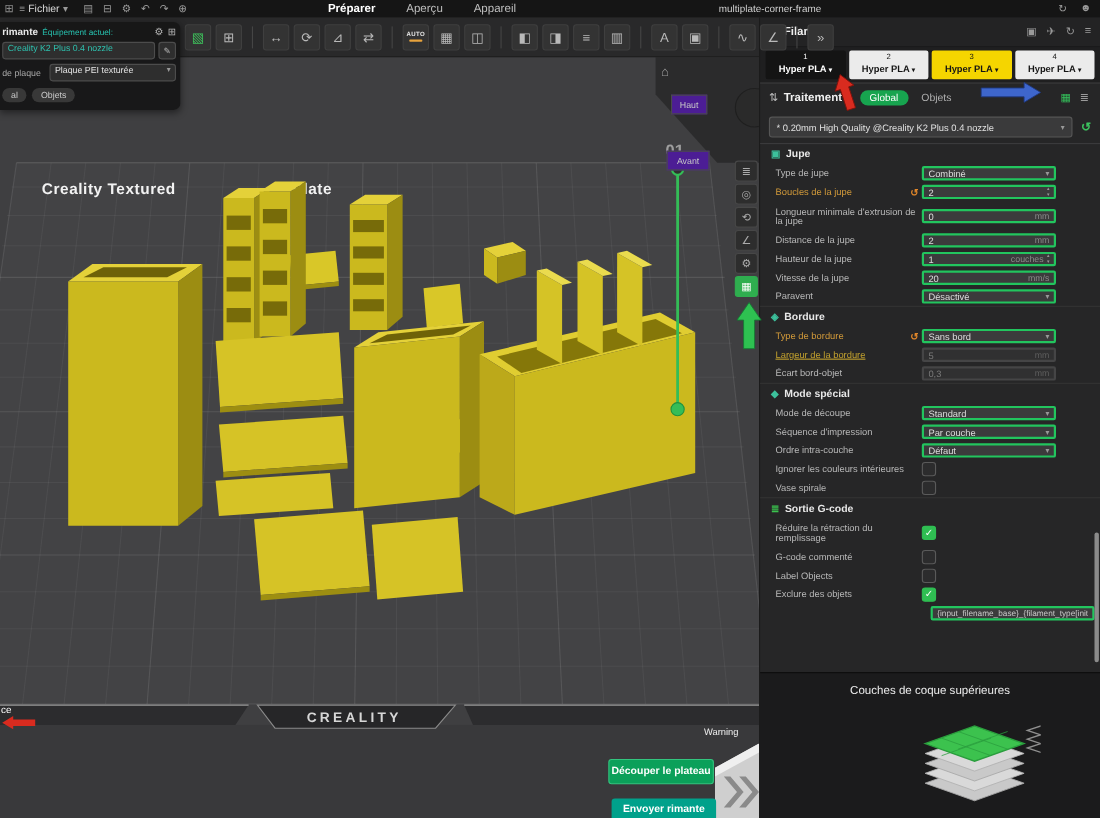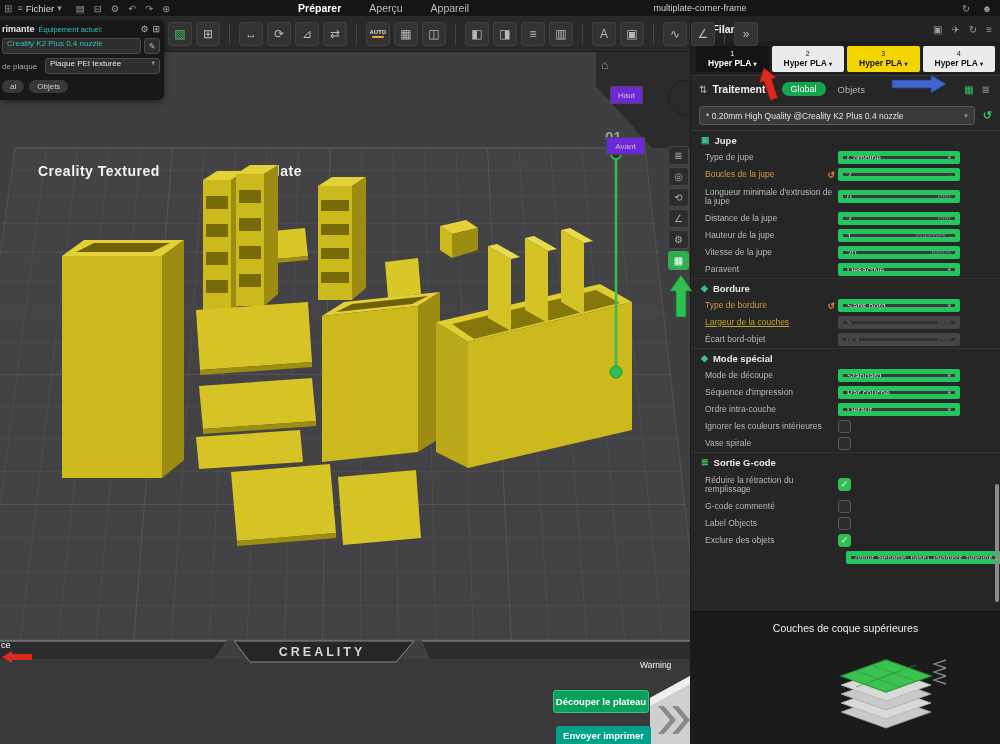--- a/index.html
+++ b/index.html
@@ -40,21 +40,21 @@
   .pp-select .vw{color:#e4e4e4;}
   .pp-select .c{color:#999;font-size:7px;}
   .pp-editbtn{width:16px;height:16px;background:#2e2e2e;border:1px solid #4c4c4c;border-radius:3px;color:#bbb;font-size:8px;display:flex;align-items:center;justify-content:center;box-sizing:border-box;}
   .pp-plabel{color:#a8a8a8;font-size:8px;width:40px;}
   .pp-tabs{display:flex;gap:5px;margin-top:6px;}
   .pp-pill{background:#383838;border-radius:8px;padding:2px 8px;font-size:8px;color:#ccc;}
 
   
   #scene{position:absolute;left:0;top:0;z-index:1;}
   #viewcube-home{position:absolute;left:601px;top:58px;color:#9b9b9b;font-size:12px;z-index:5;}
-  .vc-label{position:absolute;background:#6d28d9;border:1px solid #4a4a4a;color:#c7c7c7;font-size:8px;display:flex;align-items:center;justify-content:center;z-index:5;box-sizing:border-box;}
+  .vc-label{position:absolute;background:#4c1d95;border:1px solid #4a4a4a;color:#c7c7c7;font-size:8px;display:flex;align-items:center;justify-content:center;z-index:5;box-sizing:border-box;}
   #vc-top{left:610px;top:86px;width:33px;height:18px;}
   #vc-front{left:606px;top:105px;width:39px;height:18px;margin-top:32px;}
   #nav-ball{position:absolute;left:668px;top:80px;width:34px;height:34px;border-radius:50%;background:#2a2a2a;border:1px solid #1f1f1f;z-index:4;}
   #right-strip{position:absolute;left:668px;top:146px;display:flex;flex-direction:column;gap:2px;z-index:5;}
   .rbtn{width:21px;height:19px;background:#2d2d2d;border:1px solid #474747;border-radius:3px;color:#ababab;font-size:10px;display:flex;align-items:center;justify-content:center;box-sizing:border-box;}
   .rbtn.green{background:#2fae4f;border-color:#2fae4f;color:#fff;}
 
   #slice-btn{position:absolute;left:553px;top:690px;width:96px;height:23px;background:#0ba05a;border:1px solid #33c57f;border-radius:3px;color:#fff;font-size:9.5px;font-weight:bold;display:flex;align-items:center;justify-content:center;z-index:10;box-sizing:border-box;}
   #print-btn{position:absolute;left:556px;top:726px;width:95px;height:18px;background:#00a18b;border-radius:3px 3px 0 0;color:#fff;font-size:9.5px;font-weight:bold;display:flex;align-items:center;justify-content:center;z-index:10;}
   #chevron-decor{position:absolute;left:650px;top:676px;z-index:9;}
@@ -89,21 +89,21 @@
   .sheader{display:flex;align-items:center;height:18px;padding:0 10px;gap:5px;font-size:9.5px;font-weight:bold;color:#e8e8e8;border-top:1px solid #333;}
   .sheader.first{border-top:none;}
   .sic{font-size:9px;}
   .srow{display:flex;align-items:center;padding:0 40px 0 14px;height:17px;}
   .srow.tall{height:27px;}
   .slabel{flex:1;font-size:8.5px;color:#b8b8b8;line-height:9px;padding-right:4px;}
   .slabel.mod{color:#d29a3a;}
   .slabel.link{color:#c2a12e;text-decoration:underline;}
   .reset{color:#e0862a;font-size:9px;margin-right:3px;font-weight:bold;}
   .ctl{width:122px;display:flex;align-items:center;}
-  .field{flex:1;height:13px;background:#3b3b3c;border:5px solid #22c55e;border-radius:2px;display:flex;align-items:center;padding:0 4px;font-size:8.5px;color:#ddd;box-sizing:border-box;overflow:hidden;}
+  .field{flex:1;height:13px;background:#3b3b3c;border:2px solid #22c55e;border-radius:2px;display:flex;align-items:center;padding:0 4px;font-size:8.5px;color:#ddd;box-sizing:border-box;overflow:hidden;}
   .field .fval{flex:1;white-space:nowrap;overflow:hidden;}
   .field .caret{color:#999;font-size:7px;}
   .field .unit{color:#8a8a8a;font-size:8px;margin-left:4px;}
   .field.disabled{background:#303031;border-color:#454546;}
   .field.disabled .fval{color:#7a7a7a;}
   .field.disabled .unit{color:#5f5f5f;}
   .spin{display:flex;flex-direction:column;line-height:4.5px;font-size:4.5px;color:#999;margin-left:3px;}
   .checkbox{width:13px;height:13px;border-radius:3px;background:#2c2c2d;border:1px solid #5a5a5a;display:flex;align-items:center;justify-content:center;box-sizing:border-box;}
   .checkbox.checked{background:#2fbe52;border-color:#2fbe52;}
   .tick{color:#fff;font-size:9px;line-height:9px;}
@@ -287,21 +287,21 @@
     </div>
 
   <svg id="chevron-decor" width="40" height="68">
     <polygon points="0,22 40,0 40,68 0,68" fill="#cfcfcf"></polygon>
     <polygon points="0,22 40,0 40,8 0,30" fill="#efefef"></polygon>
     <polygon points="8,30 14,30 26,44 14,58 8,58 20,44" fill="#8a8a8a"></polygon>
     <polygon points="22,30 28,30 40,44 28,58 22,58 34,44" fill="#8a8a8a"></polygon>
   </svg>
 
   <div id="slice-btn">Découper le plateau</div>
-  <div id="print-btn">Envoyer imprimer</div>
+  <div id="print-btn">Envoyer rimante</div>
 
   <div id="menubar">
     <span id="app-icon">⊞</span>
     <div id="file-menu">
       <span class="g">≡</span>
       <span>Fichier</span>
       <span class="g">▾</span>
     </div>
     <div id="menu-left-icons">
         <span class="mi">▤</span>
@@ -515,21 +515,21 @@
           <span class="slabel mod">Type de bordure</span>
           <span class="reset">↺</span>
           <div class="ctl">
             <div class="field sel">
               <span class="fval">Sans bord</span>
               <span class="caret">▾</span>
             </div>
           </div>
         </div>
         <div class="srow">
-          <span class="slabel link">Largeur de la couches</span>
+          <span class="slabel link">Largeur de la bordure</span>
           <div class="ctl">
             <div class="field disabled">
               <span class="fval">5</span>
               <span class="unit">mm</span>
             </div>
           </div>
         </div>
         <div class="srow">
           <span class="slabel">Écart bord-objet</span>
           <div class="ctl">

